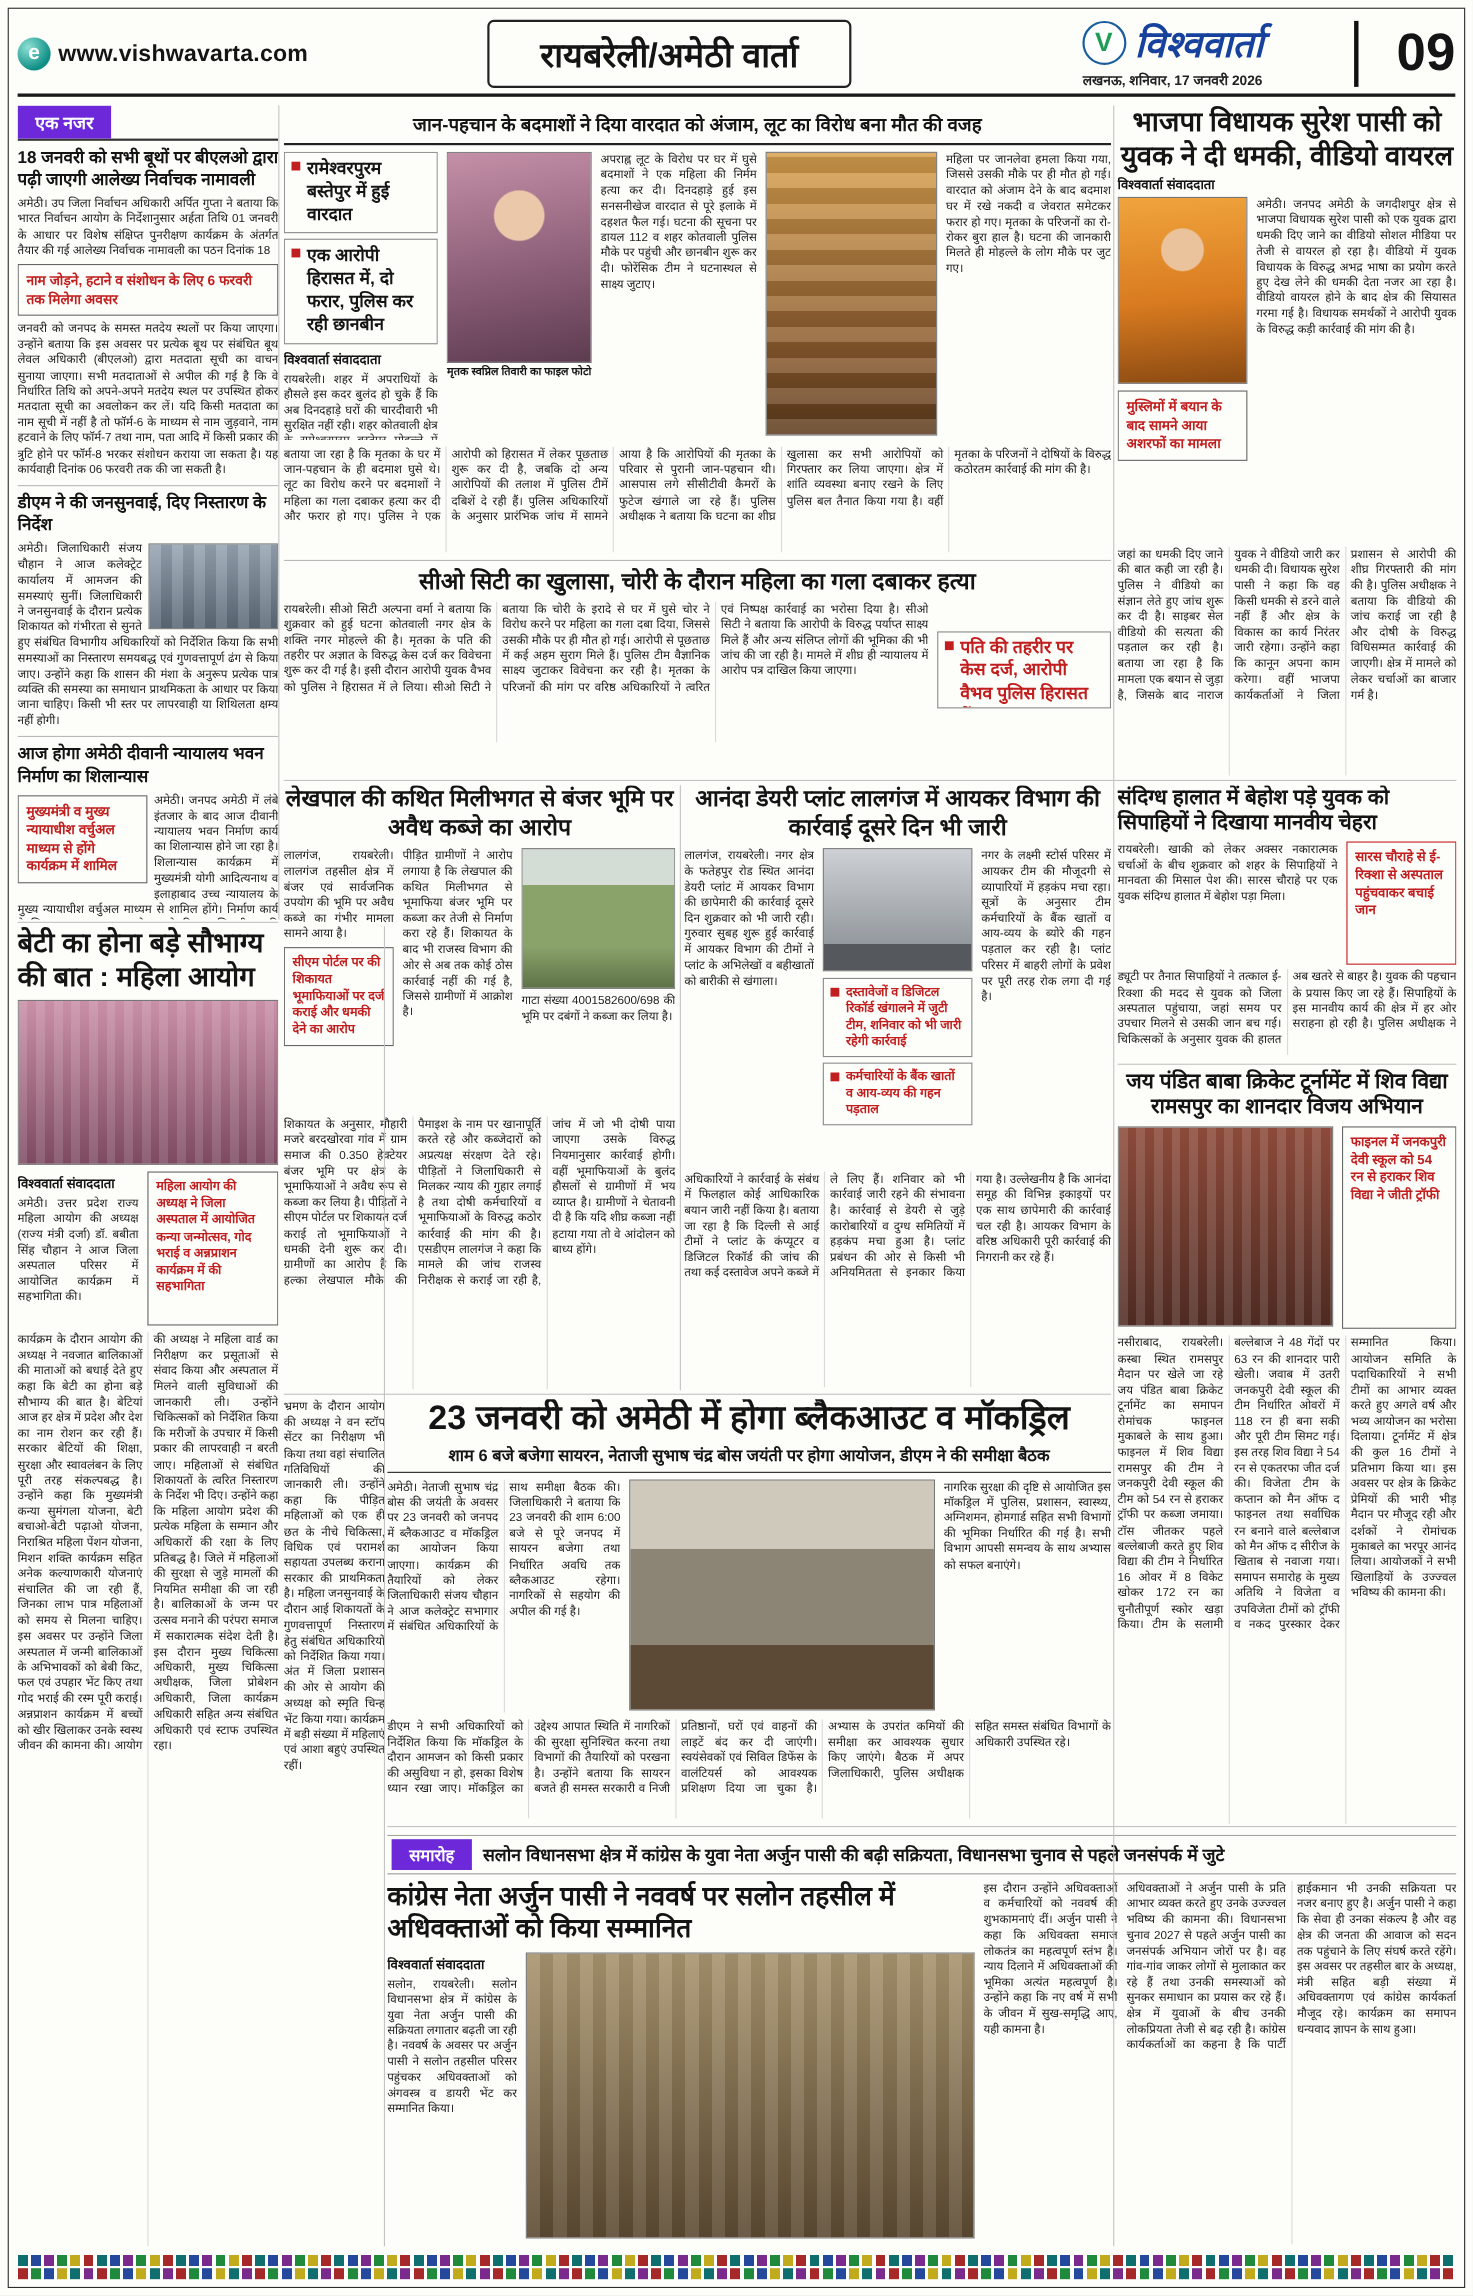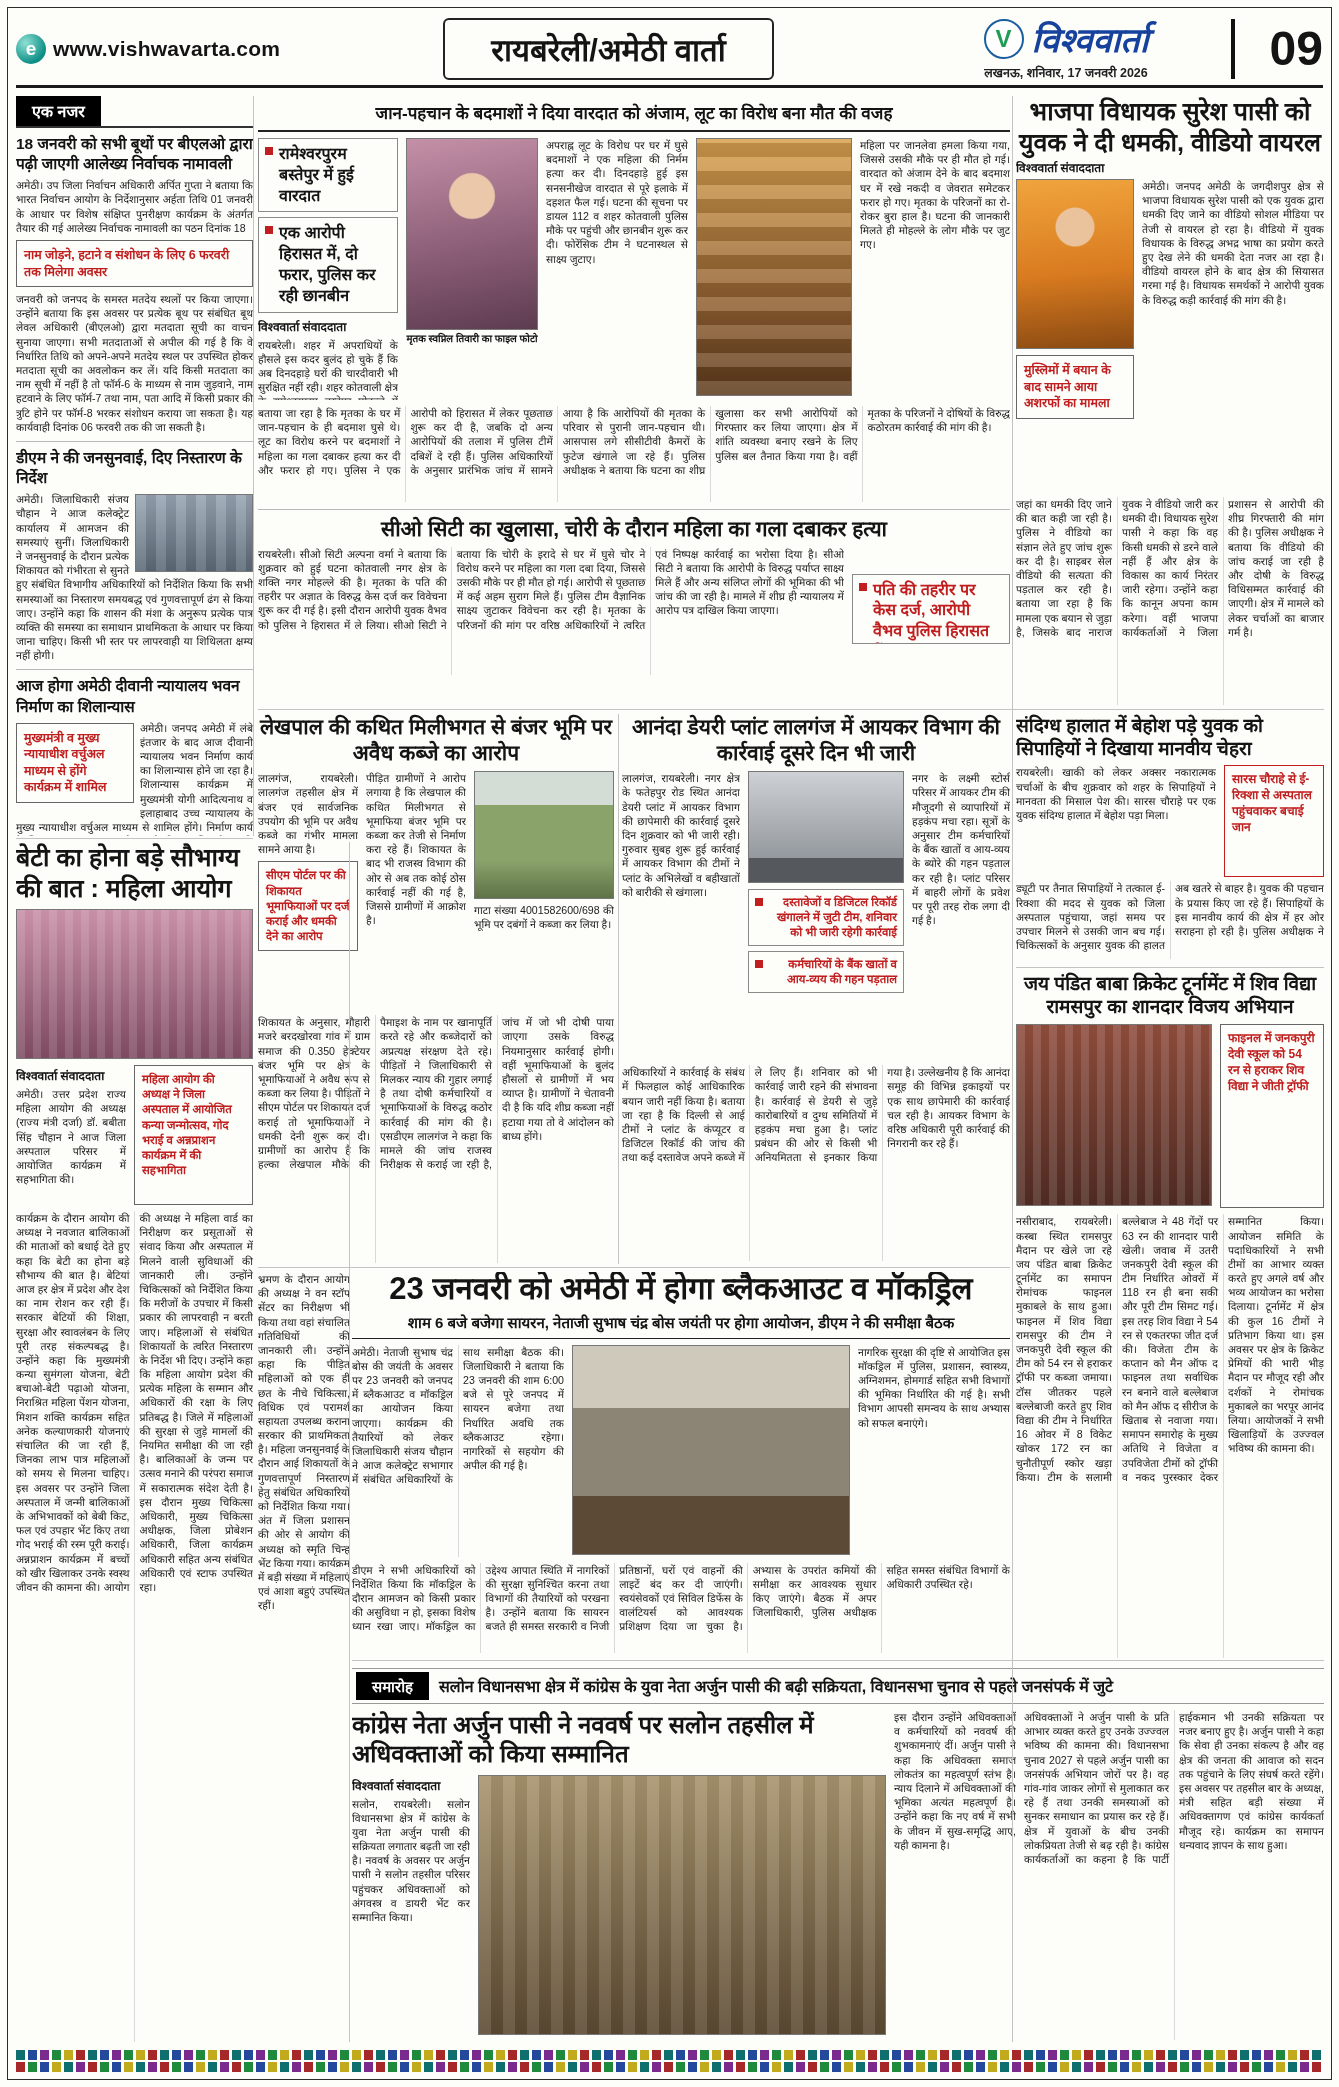--- a/index.html
+++ b/index.html
@@ -83,21 +83,21 @@
   .ph-meeting { background: linear-gradient(#cfc9bc 0 30%, #8c8474 30% 72%, #5c4a36 72%); }
   .ph-indoor { background:
       repeating-linear-gradient(90deg, rgba(255,255,255,.1) 0 12px, rgba(0,0,0,.06) 12px 24px),
       linear-gradient(#a8946e,#5c4a32); }
 
   
   .vdiv { position:absolute; width:1px; background:#c3c3c3; }
   .hdiv { position:absolute; height:1px; background:#c3c3c3; }
 
   
-  .redlabel { display:inline-block; background:#000000; color:#fff; font-weight:bold;
+  .redlabel { display:inline-block; background:#6d28d9; color:#fff; font-weight:bold;
     font-size:16px; padding:4px 16px; }
   .strip { display:flex; align-items:center; gap:10px; border-top:1.3px solid #999;
     border-bottom:1.3px solid #999; padding:3px 4px; margin-bottom:6px; }
   .strip-text { font-size:16px; font-weight:bold; }
 
   
   .pix { position:absolute; left:16px; width:1307px; height:10px;
     background: repeating-linear-gradient(90deg,
       #0f6e6e 0 9px, #fff 9px 12px, #24489c 12px 21px, #fff 21px 24px,
       #7a2a8c 24px 33px, #fff 33px 36px, #1f8a3c 36px 45px, #fff 45px 48px,
@@ -228,21 +228,21 @@
     </div>
     <div class="cols3 bt" style="height:248px; margin-top:6px;">शिकायत के अनुसार, मौहारी मजरे बरदखोरवा गांव में ग्राम समाज की 0.350 हेक्टेयर बंजर भूमि पर क्षेत्र के भूमाफियाओं ने अवैध रूप से कब्जा कर लिया है। पीड़ितों ने सीएम पोर्टल पर शिकायत दर्ज कराई तो भूमाफियाओं ने धमकी देनी शुरू कर दी। ग्रामीणों का आरोप है कि हल्का लेखपाल मौके की पैमाइश के नाम पर खानापूर्ति करते रहे और कब्जेदारों को अप्रत्यक्ष संरक्षण देते रहे। पीड़ितों ने जिलाधिकारी से मिलकर न्याय की गुहार लगाई है तथा दोषी कर्मचारियों व भूमाफियाओं के विरुद्ध कठोर कार्रवाई की मांग की है। एसडीएम लालगंज ने कहा कि मामले की जांच राजस्व निरीक्षक से कराई जा रही है, जांच में जो भी दोषी पाया जाएगा उसके विरुद्ध नियमानुसार कार्रवाई होगी। वहीं भूमाफियाओं के बुलंद हौसलों से ग्रामीणों में भय व्याप्त है। ग्रामीणों ने चेतावनी दी है कि यदि शीघ्र कब्जा नहीं हटाया गया तो वे आंदोलन को बाध्य होंगे।</div>
   </section>
 
   <section class="sec" id="dairy" style="left:622px; top:714px; width:388px; height:550px;">
     <h1 class="h-md">आनंदा डेयरी प्लांट लालगंज में आयकर विभाग की कार्रवाई दूसरे दिन भी जारी</h1>
     <div class="flexrow" style="margin-top:6px; height:288px;">
       <div style="width:118px; overflow:hidden;">
         <p class="bt">लालगंज, रायबरेली। नगर क्षेत्र के फतेहपुर रोड स्थित आनंदा डेयरी प्लांट में आयकर विभाग की छापेमारी की कार्रवाई दूसरे दिन शुक्रवार को भी जारी रही। गुरुवार सुबह शुरू हुई कार्रवाई में आयकर विभाग की टीमों ने प्लांट के अभिलेखों व बहीखातों को बारीकी से खंगाला।</p>
       </div>
-      <div style="width:156px;text-align:right;">
+      <div style="width:136px;">
         <div class="ph ph-truck" style="width:100%; height:112px;"></div>
         <div class="bulbox" style="margin-top:6px;">
           <div class="bul red" style="font-size:11.5px;">दस्तावेजों व डिजिटल रिकॉर्ड खंगालने में जुटी टीम, शनिवार को भी जारी रहेगी कार्रवाई</div>
         </div>
         <div class="bulbox">
           <div class="bul red" style="font-size:11.5px;">कर्मचारियों के बैंक खातों व आय-व्यय की गहन पड़ताल</div>
         </div>
       </div>
       <div style="flex:1; overflow:hidden;">
         <p class="bt">नगर के लक्ष्मी स्टोर्स परिसर में आयकर टीम की मौजूदगी से व्यापारियों में हड़कंप मचा रहा। सूत्रों के अनुसार टीम कर्मचारियों के बैंक खातों व आय-व्यय के ब्योरे की गहन पड़ताल कर रही है। प्लांट परिसर में बाहरी लोगों के प्रवेश पर पूरी तरह रोक लगा दी गई है।</p>

